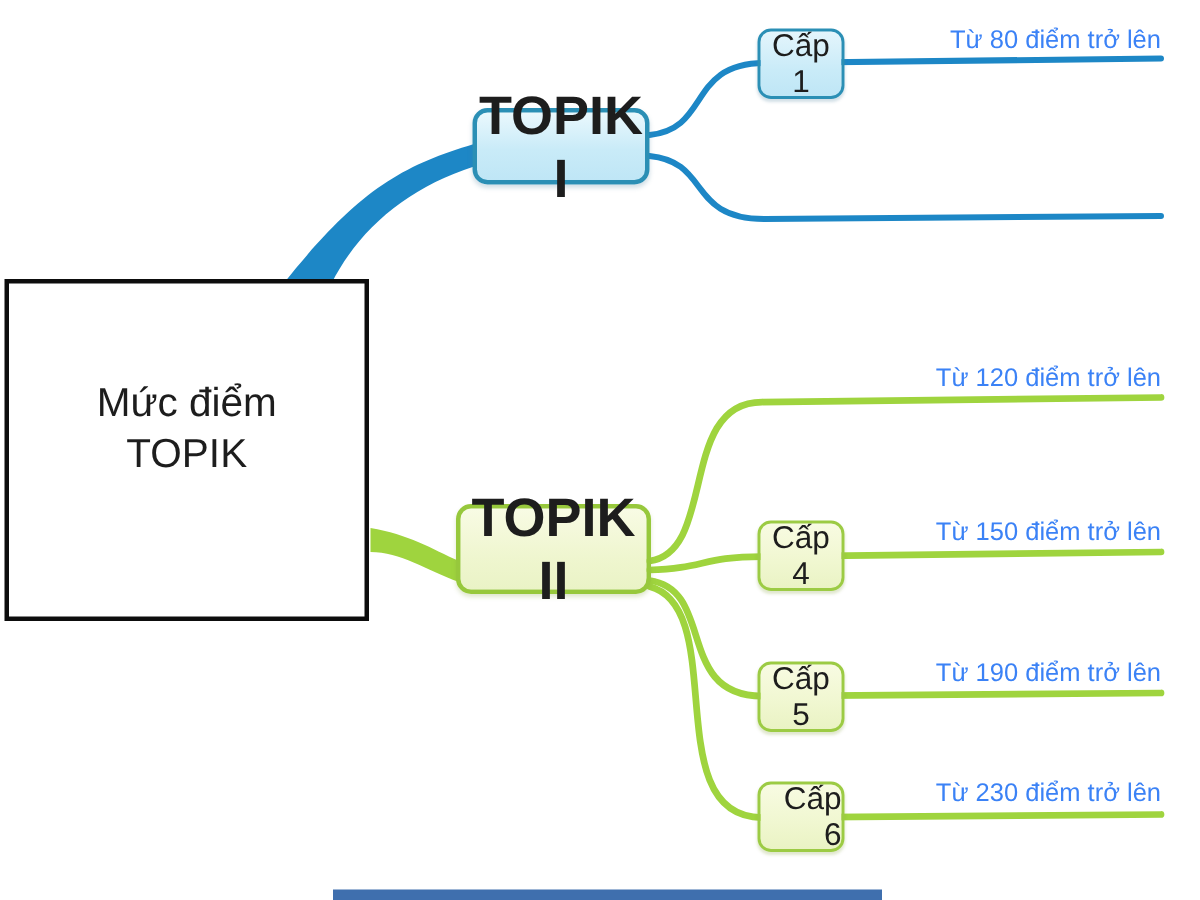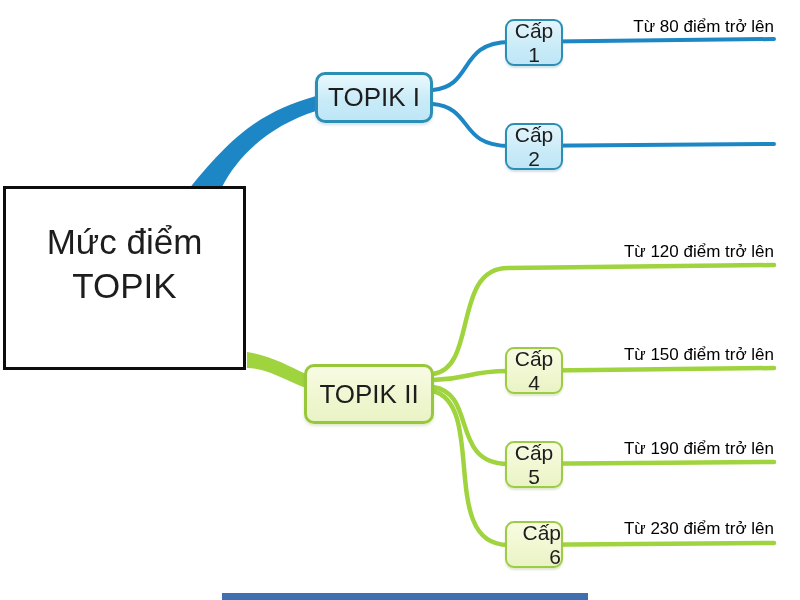--- a/index.html
+++ b/index.html
@@ -6,54 +6,54 @@
   #canvas{
     position:relative;width:800px;height:600px;background:#ffffff;overflow:hidden;
     font-family:"Liberation Sans", sans-serif;color:#1d1d1d;
   }
   #wires{position:absolute;left:0;top:0;width:800px;height:600px;}
   .node{
     position:absolute;display:flex;align-items:center;justify-content:center;
     box-sizing:border-box;text-align:center;
   }
   .root-node{
-    left:3px;top:186px;width:243px;height:184px;background:#ffffff;
-    border:3px solid #0d0d0d;font-size:35px;line-height:1.25;
+    left:3px;top:186px;width:243px;height:228px;background:#ffffff;
+    border:3px solid #0d0d0d;font-size:27px;line-height:1.25;
   }
   .root-node .root-text{transform:translateY(-14px);}
   .branch-node{
-    border-radius:10px;font-size:26px;font-weight:400;
+    border-radius:10px;font-size:36px;font-weight:700;
   }
   .branch-blue{
     left:315px;top:72px;width:118px;height:51px;
     border:3px solid #2b8fb5;
     background:linear-gradient(180deg,#eaf8fd 0%,#c9ebf8 55%,#bfe6f6 100%);
     box-shadow:0 2px 3px rgba(80,130,160,0.25);
   }
   .branch-green{
-    left:304px;top:364px;width:130px;height:60px;
+    left:304px;top:336px;width:130px;height:60px;
     border:3px solid #97c83c;
     background:linear-gradient(180deg,#f8fbe4 0%,#eff6cf 60%,#eaf3c6 100%);
     box-shadow:0 2px 3px rgba(130,160,60,0.25);
   }
   .leaf{
     left:505px;width:58px;height:47px;border-radius:9px;font-size:21px;
   }
   .leaf-blue{
     border:2.5px solid #2b8fb5;
     background:linear-gradient(180deg,#e4f5fc 0%,#c9ebf8 60%,#bfe6f6 100%);
     box-shadow:0 2px 2px rgba(80,130,160,0.25);
   }
   .leaf-green{
     border:2.5px solid #9ccb44;
     background:linear-gradient(180deg,#f8fbe2 0%,#f0f7d0 60%,#eaf3c4 100%);
     box-shadow:0 2px 2px rgba(130,160,60,0.25);
   }
   .leaf-label{
-    position:absolute;right:26px;font-size:17px;color:#000000;white-space:nowrap;
+    position:absolute;right:26px;font-size:17px;color:#3b82f6;white-space:nowrap;
   }
   .bottom-bar{
     position:absolute;left:222px;top:593px;width:366px;height:7px;background:#3f6fae;
   }
 </style>
 </head>
 <body>
 
 <div id="canvas">
 
@@ -82,23 +82,20 @@
   <div class="node branch-node branch-blue">
     <span>TOPIK I</span>
   </div>
   <div class="node branch-node branch-green">
     <span>TOPIK II</span>
   </div>
 
   <div class="node leaf leaf-blue" style="top:19px;">
     <span>Cấp 1</span>
   </div>
-  <div class="node leaf leaf-blue" style="top:123px;">
-    <span>Cấp 2</span>
-  </div>
 
   <div class="node leaf leaf-green" style="top:347px;">
     <span>Cấp 4</span>
   </div>
   <div class="node leaf leaf-green" style="top:441px;">
     <span>Cấp 5</span>
   </div>
   <div class="node leaf leaf-green" style="top:521px;text-align:right;">
     <span>Cấp 6</span>
   </div>

